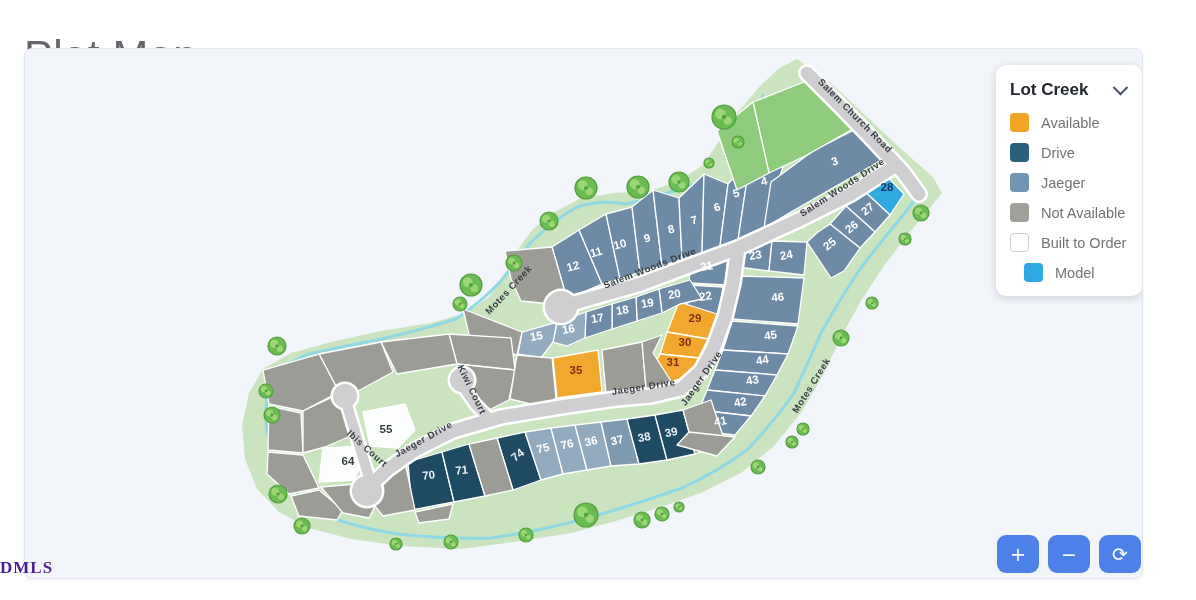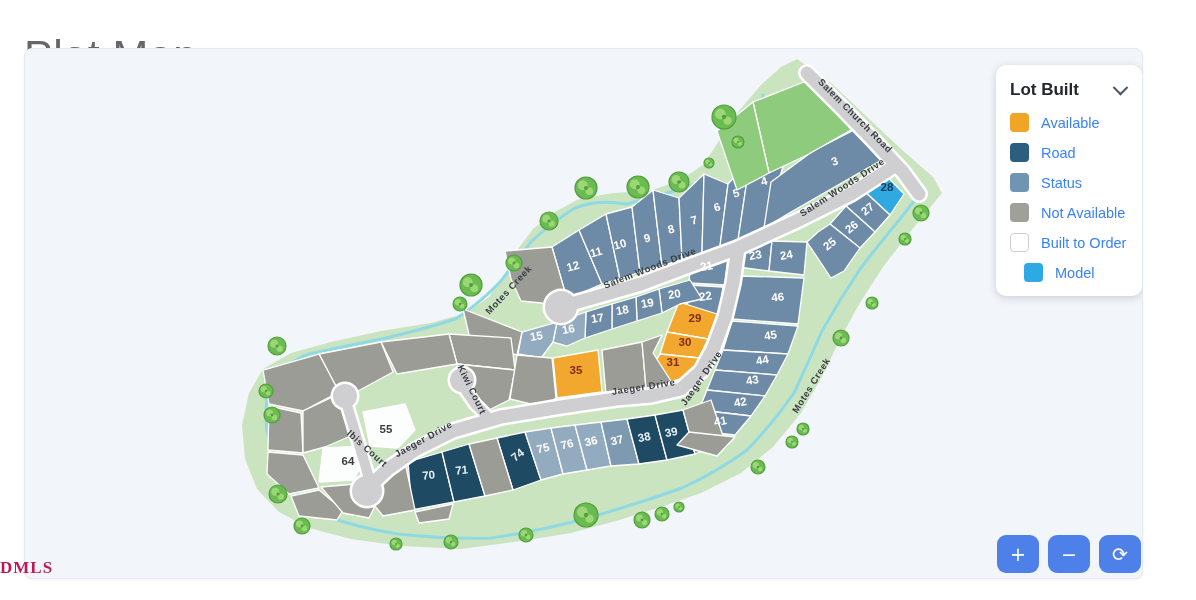--- a/index.html
+++ b/index.html
@@ -13,27 +13,27 @@
   .legend{position:absolute;right:0px;top:16px;width:146px;background:#ffffff;border-radius:10px;
     box-shadow:0 2px 8px rgba(30,40,60,.18);padding:15px 12px 12px 14px;box-sizing:border-box;}
   .legend-header{display:flex;align-items:center;justify-content:space-between;margin-bottom:13px;}
   .legend-title{font-size:17px;font-weight:700;color:#23272e;}
   .chevron{width:9px;height:9px;border-right:2px solid #4a5568;border-bottom:2px solid #4a5568;
     transform:rotate(45deg) translate(-2px,-2px);margin-right:4px;cursor:pointer;}
   .legend-items{list-style:none;margin:0;padding:0;}
   .legend-items li{display:flex;align-items:center;margin-bottom:11px;}
   .legend-items li:last-child{margin-bottom:2px;margin-left:14px;}
   .swatch{width:19px;height:19px;border-radius:4px;margin-right:12px;flex:0 0 auto;box-sizing:border-box;}
-  .legend-label{font-size:14.5px;color:#3b82f6;}
+  .legend-label{font-size:14.5px;color:#737373;}
   .controls{position:absolute;right:1px;bottom:5px;display:flex;gap:9px;}
   .ctrl-btn{width:42px;height:38px;border:none;border-radius:9px;background:#4e80e9;color:#ffffff;
     font-size:19px;line-height:1;display:flex;align-items:center;justify-content:center;cursor:pointer;
     font-family:"DejaVu Sans",sans-serif;padding:0;}
   .watermark{position:absolute;left:0px;top:558px;font-family:"Liberation Serif",serif;
-    font-size:17px;font-weight:600;color:#be185d;letter-spacing:1px;}
+    font-size:17px;font-weight:600;color:#4c1d95;letter-spacing:1px;}
 </style>
 </head>
 <body>
 
 <h1 class="page-title">Plat Map</h1>
 
 <div class="map-card">
   <svg id="plat-svg" viewBox="24 48 1117 529" preserveAspectRatio="none">
       <path d="M796,58 L830,82 L864,114 L900,148 L932,176 L941,192 L928,208 L905,236 L882,266 L860,300 L840,336 L822,374 L800,412 L772,446 L740,472 L700,492 L660,506 L615,520 L570,532 L520,540 L460,548 L400,545 L350,538 L308,527 L278,511 L256,488 L244,458 L241,424 L248,392 L262,368 L290,352 L330,341 L380,330 L430,322 L465,312 L488,296 L505,272 L517,248 L532,228 L552,212 L578,198 L612,192 L648,190 L678,180 L702,164 L718,140 L736,112 L760,84 L780,66 Z" fill="#CBE4C0"></path>
       <path d="M762,94 Q754,140 741,190 Q720,184 690,184 Q658,196 625,203 Q596,198 574,207 Q550,222 530,241 Q514,262 499,281 Q480,301 455,318 Q420,329 385,337 Q345,345 308,353 Q282,363 269,383 Q263,405 266,430 Q272,456 286,479 Q302,500 325,515 Q358,527 397,533 Q440,538 490,537 Q540,530 590,516 Q636,503 681,487 Q716,471 746,449 Q773,421 793,392 Q807,362 821,330 Q839,298 859,268 Q879,242 899,218 L913,200" fill="none" stroke="#8FD9E4" stroke-width="3" stroke-linecap="round"></path>
@@ -348,35 +348,35 @@
       <g>
         <circle cx="757" cy="466" r="7" fill="#6ABB51" stroke="#519E3C" stroke-width="1.2"></circle>
         <circle cx="754.9" cy="464.25" r="3.15" fill="#9BD774"></circle>
         <circle cx="759.1" cy="468.1" r="2.4499999999999997" fill="#9BD774"></circle>
         <circle cx="757" cy="466" r="1.26" fill="#519E3C"></circle>
       </g>
     </svg>
 
   <div class="legend">
     <div class="legend-header">
-      <span class="legend-title">Lot Built</span>
+      <span class="legend-title">Lot Creek</span>
       <span class="chevron"></span>
     </div>
     <ul class="legend-items" id="legend-items">
         <li>
           <span class="swatch" style="background: rgb(240, 165, 39);"></span>
           <span class="legend-label">Available</span>
         </li>
         <li>
           <span class="swatch" style="background: rgb(44, 95, 125);"></span>
-          <span class="legend-label">Road</span>
+          <span class="legend-label">Drive</span>
         </li>
         <li>
           <span class="swatch" style="background: rgb(112, 149, 179);"></span>
-          <span class="legend-label">Status</span>
+          <span class="legend-label">Jaeger</span>
         </li>
         <li>
           <span class="swatch" style="background: rgb(159, 160, 153);"></span>
           <span class="legend-label">Not Available</span>
         </li>
         <li>
           <span class="swatch" style="background: rgb(255, 255, 255); border: 1.5px solid rgb(201, 206, 212);"></span>
           <span class="legend-label">Built to Order</span>
         </li>
         <li>

